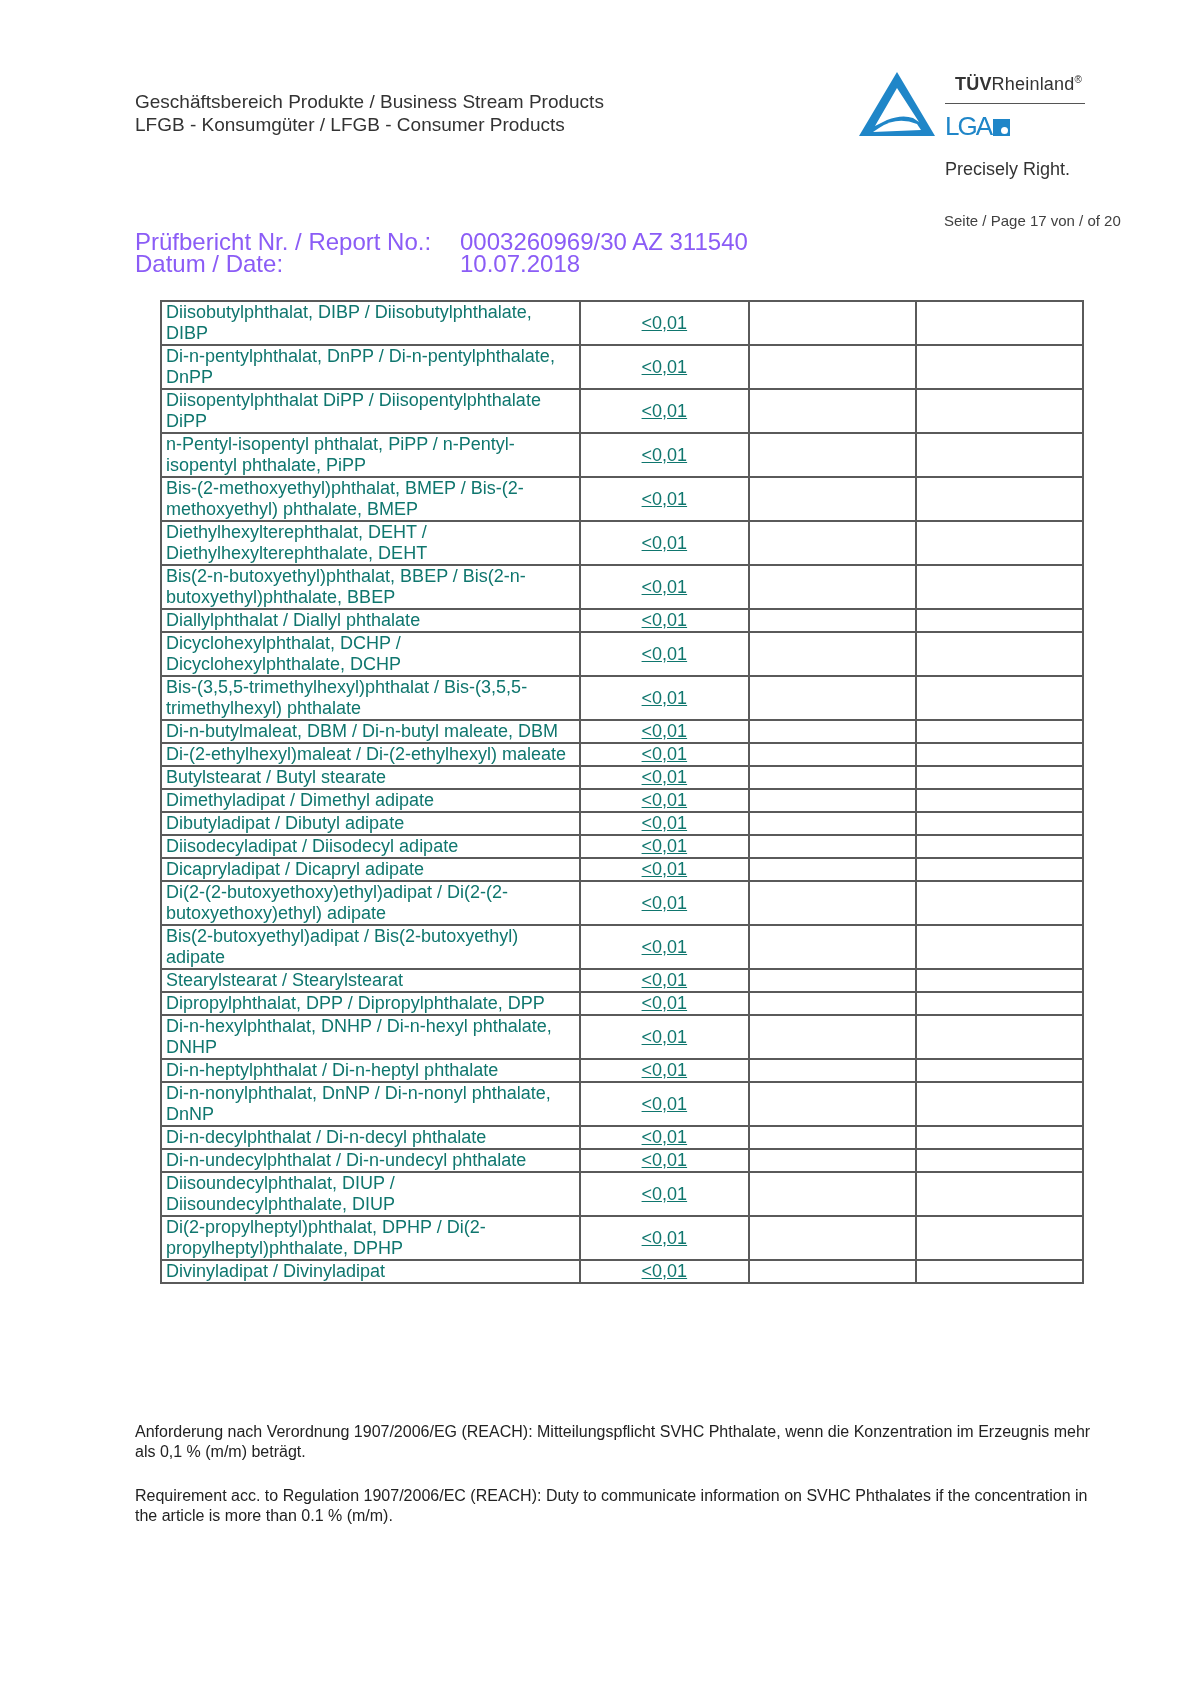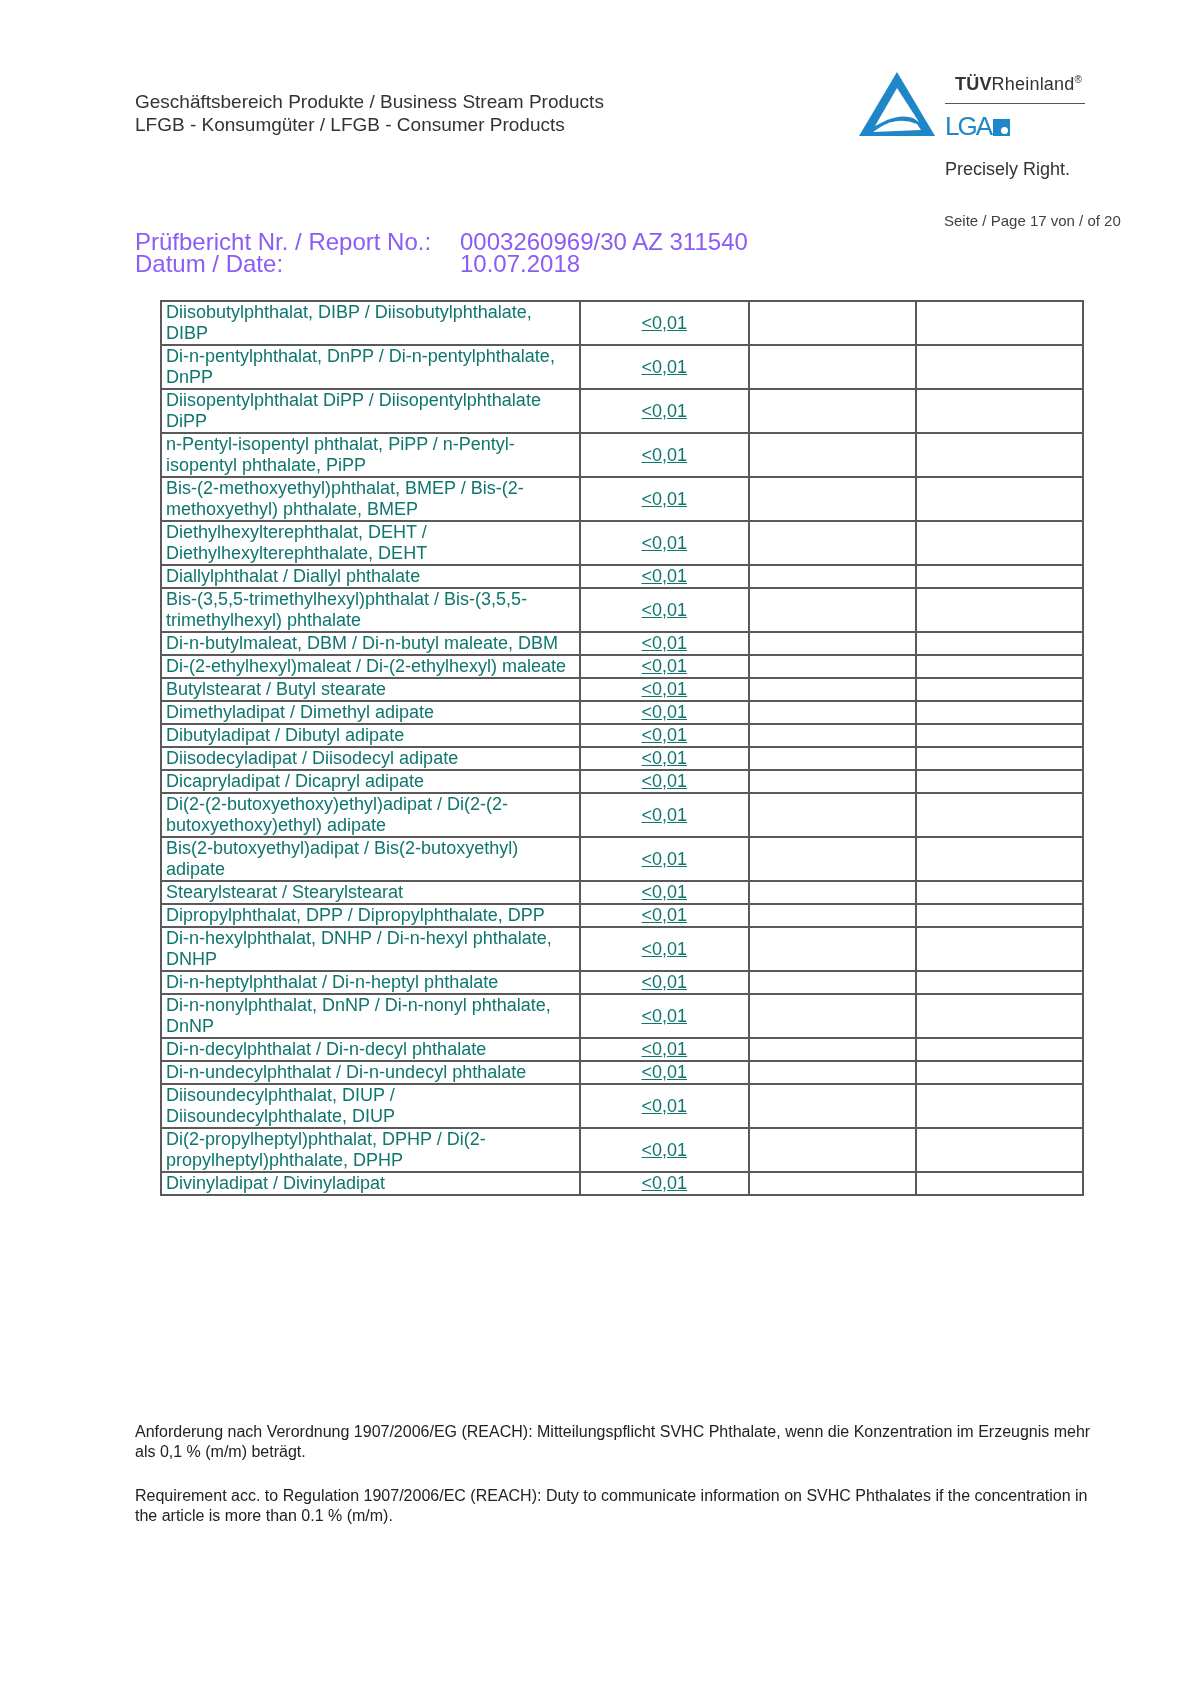--- a/index.html
+++ b/index.html
@@ -96,21 +96,33 @@
         <td class="e1"></td>
         <td class="e2"></td>
       </tr>
       <tr>
         <td class="sub">Diethylhexylterephthalat, DEHT / Diethylhexylterephthalate, DEHT</td>
         <td class="val">&lt;0,01</td>
         <td class="e1"></td>
         <td class="e2"></td>
       </tr>
       <tr>
+        <td class="sub">Bis(2-n-butoxyethyl)phthalat, BBEP / Bis(2-n-butoxyethyl)phthalate, BBEP</td>
+        <td class="val">&lt;0,01</td>
+        <td class="e1"></td>
+        <td class="e2"></td>
+      </tr>
+      <tr>
         <td class="sub">Diallylphthalat / Diallyl phthalate</td>
+        <td class="val">&lt;0,01</td>
+        <td class="e1"></td>
+        <td class="e2"></td>
+      </tr>
+      <tr>
+        <td class="sub">Dicyclohexylphthalat, DCHP / Dicyclohexylphthalate, DCHP</td>
         <td class="val">&lt;0,01</td>
         <td class="e1"></td>
         <td class="e2"></td>
       </tr>
       <tr>
         <td class="sub">Bis-(3,5,5-trimethylhexyl)phthalat / Bis-(3,5,5-trimethylhexyl) phthalate</td>
         <td class="val">&lt;0,01</td>
         <td class="e1"></td>
         <td class="e2"></td>
       </tr>

